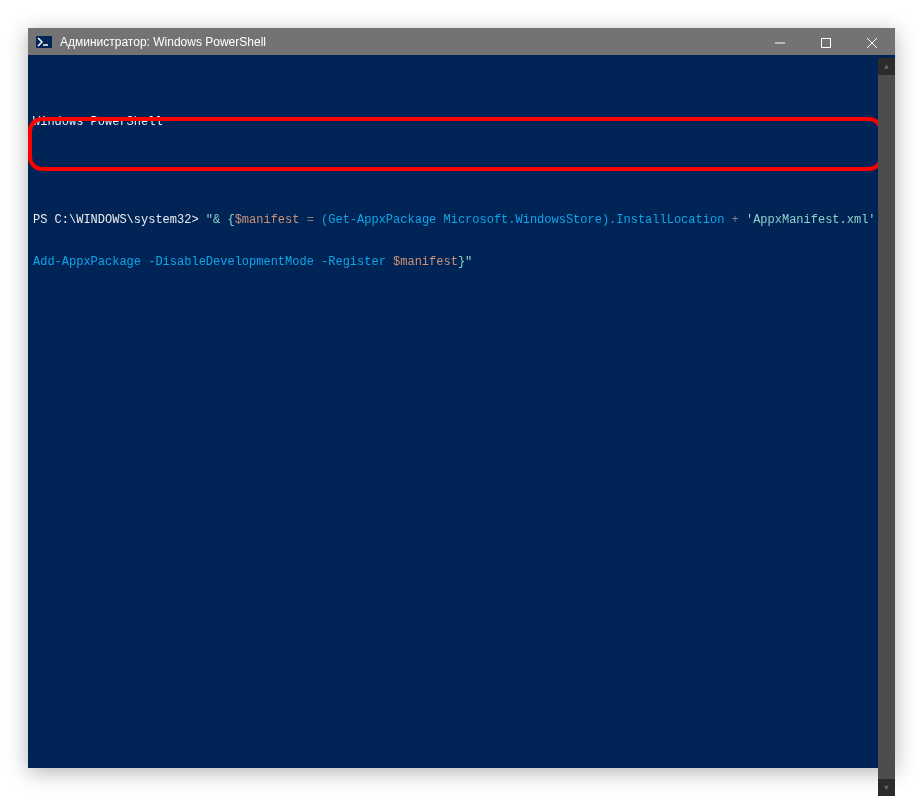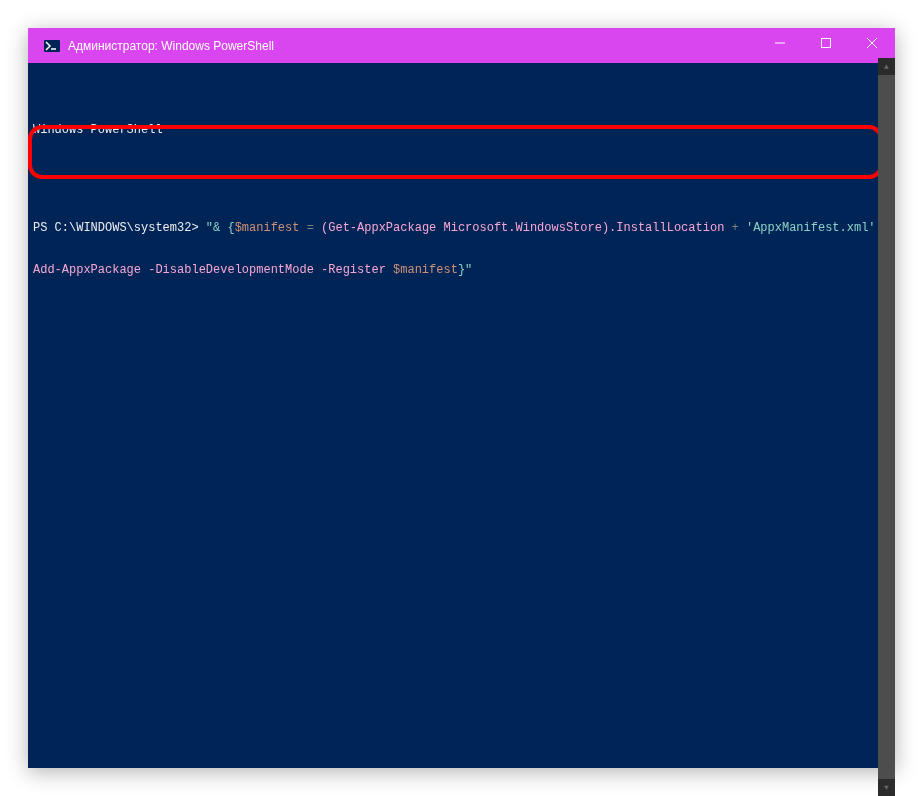--- a/index.html
+++ b/index.html
@@ -19,25 +19,25 @@
       left: 28px;
       top: 28px;
       width: 867px;
       height: 740px;
       background: #000000;
       display: flex;
       flex-direction: column;
       box-shadow: 0 4px 20px rgba(0,0,0,0.3);
     }
     .titlebar {
-      height: 35px;
-      background: #d946ef;
+      height: 27px;
+      background: #737373;
       display: flex;
       align-items: center;
-      padding-left: 16px;
+      padding-left: 8px;
     }
     .titlebar-icon {
       width: 16px;
       height: 16px;
       margin-right: 8px;
       display: flex;
       align-items: center;
       justify-content: center;
     }
     .titlebar-icon svg {
@@ -86,21 +86,21 @@
       border: 4px solid #ff0000;
       border-radius: 14px;
       pointer-events: none;
     }
     .term-line {
       white-space: pre;
     }
     .c-white { color: #eeedf0; }
     .c-cyan { color: #8bd3c7; }
     .c-orange { color: #ce9178; }
-    .c-green { color: #f9a8d4; }
+    .c-green { color: #0ea5e9; }
     .c-gray { color: #808080; }
     .scrollbar {
       position: absolute;
       right: 0;
       top: 30px;
       width: 17px;
       height: 738px;
       background: #2b2b2b;
     }
     .scrollbar-thumb {

